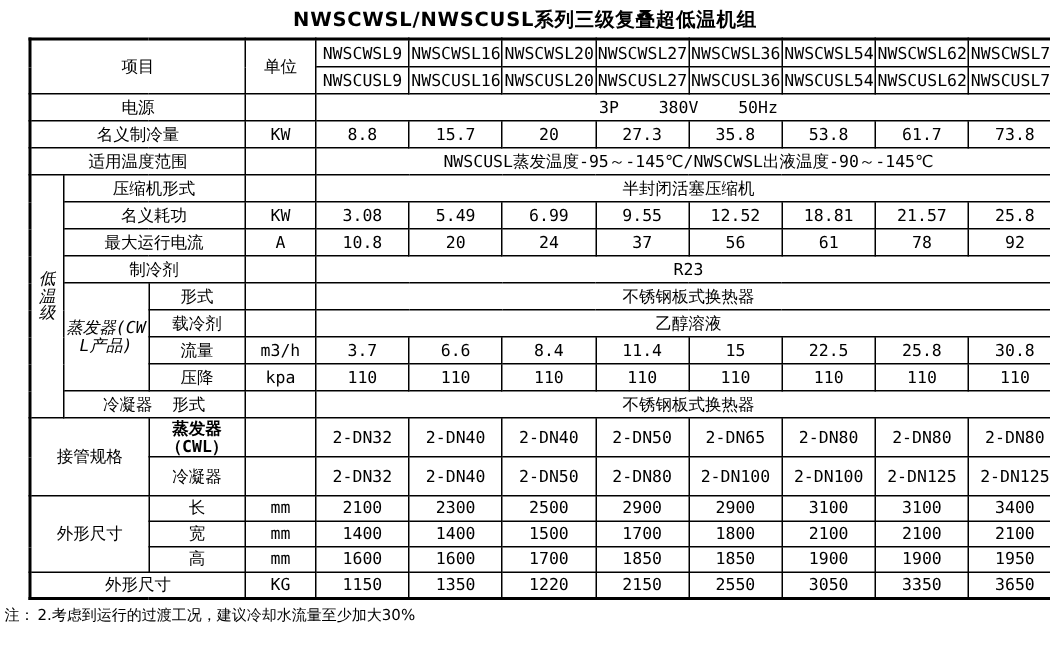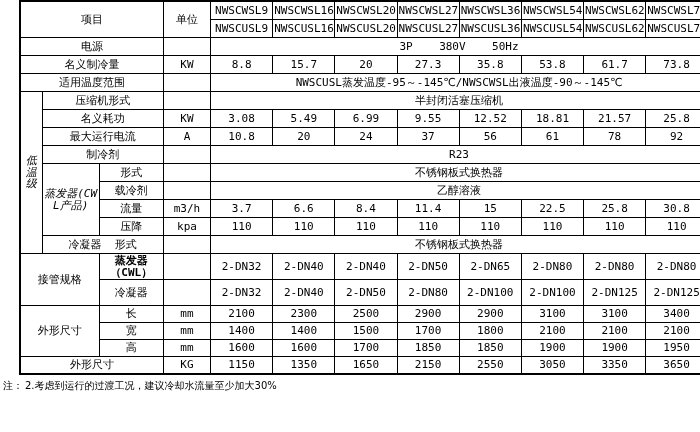--- a/index.html
+++ b/index.html
@@ -27,20 +27,21 @@
   .notes .prefix{flex:0 0 auto;padding-left:1px;}
   .notes .items{flex:1;}
   .notes .item{margin:0 0 2px 2px;}
   .notes .item + .item{margin-left:10px;}
 </style>
 </head>
 <body>
 
 <div class="page">
 
+  <div class="title">NWSCWSL/NWSCUSL系列三级复叠超低温机组</div>
 
   <table class="spec">
     <colgroup>
       <col style="width:22px">
         <col style="width:57px">
         <col style="width:64px">
         <col style="width:47px">
       <col style="width:62px">
         <col style="width:62px">
         <col style="width:62px">
@@ -248,21 +249,21 @@
         <td class="v">1900</td>
         <td class="v">1900</td>
         <td class="v">1950</td>
       </tr>
 
       <tr class="short">
         <td class="lab" colspan="3">外形尺寸</td>
         <td class="v">KG</td>
         <td class="v">1150</td>
         <td class="v">1350</td>
-        <td class="v">1650</td>
+        <td class="v">1220</td>
         <td class="v">2150</td>
         <td class="v">2550</td>
         <td class="v">3050</td>
         <td class="v">3350</td>
         <td class="v">3650</td>
       </tr>
     </tbody>
   </table>
 
   <div class="notes">

